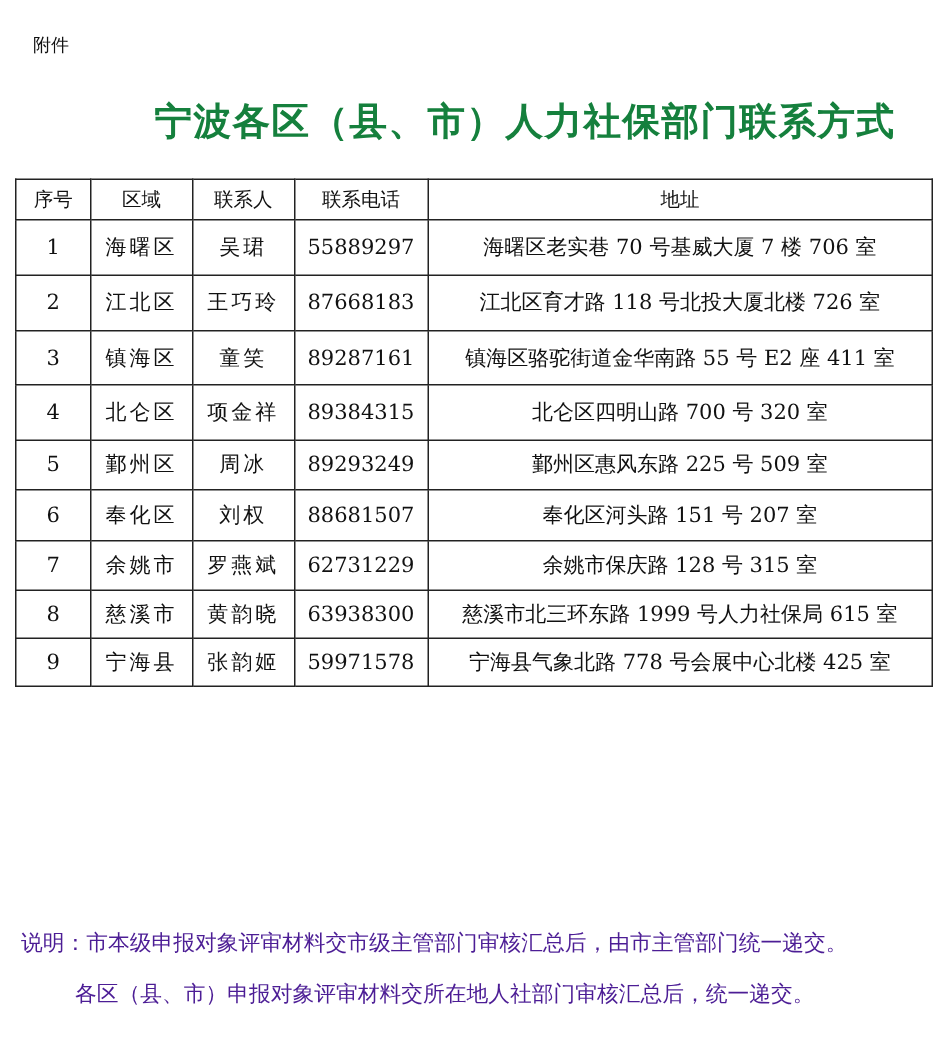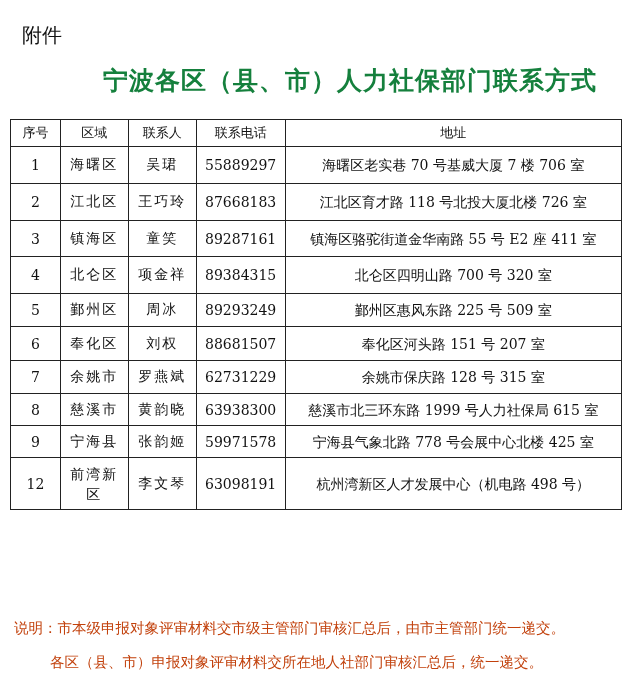--- a/index.html
+++ b/index.html
@@ -3,21 +3,21 @@
 <meta charset="utf-8">
 <style>
   html, body { margin: 0; padding: 0; background: #ffffff; }
   body {
     width: 630px; height: 697px; position: relative; overflow: hidden;
     font-family: "DejaVu Serif", "Liberation Serif", serif; color: #111;
   }
   .attach {
     position: absolute; left: 22px; top: 22px;
     font-family: "DejaVu Sans", "Liberation Sans", sans-serif;
-    font-size: 20px; color: #111;
+    font-size: 12px; color: #111;
   }
   .title {
     position: absolute; left: 0; top: 64px; width: 630px; text-align: center;
     font-family: "DejaVu Serif", "Liberation Serif", serif;
     font-size: 25px; font-weight: bold; letter-spacing: 1px; color: #15803d; padding-left: 35px;
   }
   table.contacts {
     position: absolute; left: 10px; top: 119px;
     border-collapse: collapse; width: 612px;
     font-size: 14px; color: #111;
@@ -28,21 +28,21 @@
   table.contacts th {
     height: 26px; font-weight: normal;
     font-family: "DejaVu Sans", "Liberation Sans", sans-serif; font-size: 13px;
     text-align: center;
   }
   td.c-no, td.c-area, td.c-person, td.c-phone { text-align: center; }
   td.c-addr { text-align: center; padding-left: 6px; line-height: 20px; }
   td.c-area, td.c-person { letter-spacing: 2px; }
   td.c-area.wrap { line-height: 20px; }
   .note {
-    position: absolute; font-size: 14.5px; color: #c2410c; white-space: nowrap;
+    position: absolute; font-size: 14.5px; color: #4c1d95; white-space: nowrap;
   }
   .note1 { left: 14px; top: 619px; }
   .note2 { left: 50px; top: 653px; text-align: center; }
 </style>
 </head>
 <body>
 
 <div class="attach">附件</div>
 <div class="title">宁波各区（县、市）人力社保部门联系方式</div>
 
@@ -120,27 +120,17 @@
       <td class="c-phone">63938300</td>
       <td class="c-addr">慈溪市北三环东路 1999 号人力社保局 615 室</td>
     </tr>
     <tr style="height:32px">
       <td class="c-no">9</td>
       <td class="c-area">宁海县</td>
       <td class="c-person">张韵姬</td>
       <td class="c-phone">59971578</td>
       <td class="c-addr">宁海县气象北路 778 号会展中心北楼 425 室</td>
     </tr>
-    <tr style="height:52px">
-      <td class="c-no">12</td>
-      <td class="c-area wrap">
-        <div>前湾新</div>
-        <div>区</div>
-      </td>
-      <td class="c-person">李文琴</td>
-      <td class="c-phone">63098191</td>
-      <td class="c-addr">杭州湾新区人才发展中心（机电路 498 号）</td>
-    </tr>
   </tbody>
 </table>
 
 <div class="note note1">说明：市本级申报对象评审材料交市级主管部门审核汇总后，由市主管部门统一递交。</div>
 <div class="note note2">各区（县、市）申报对象评审材料交所在地人社部门审核汇总后，统一递交。</div>
 
 </body></html>

